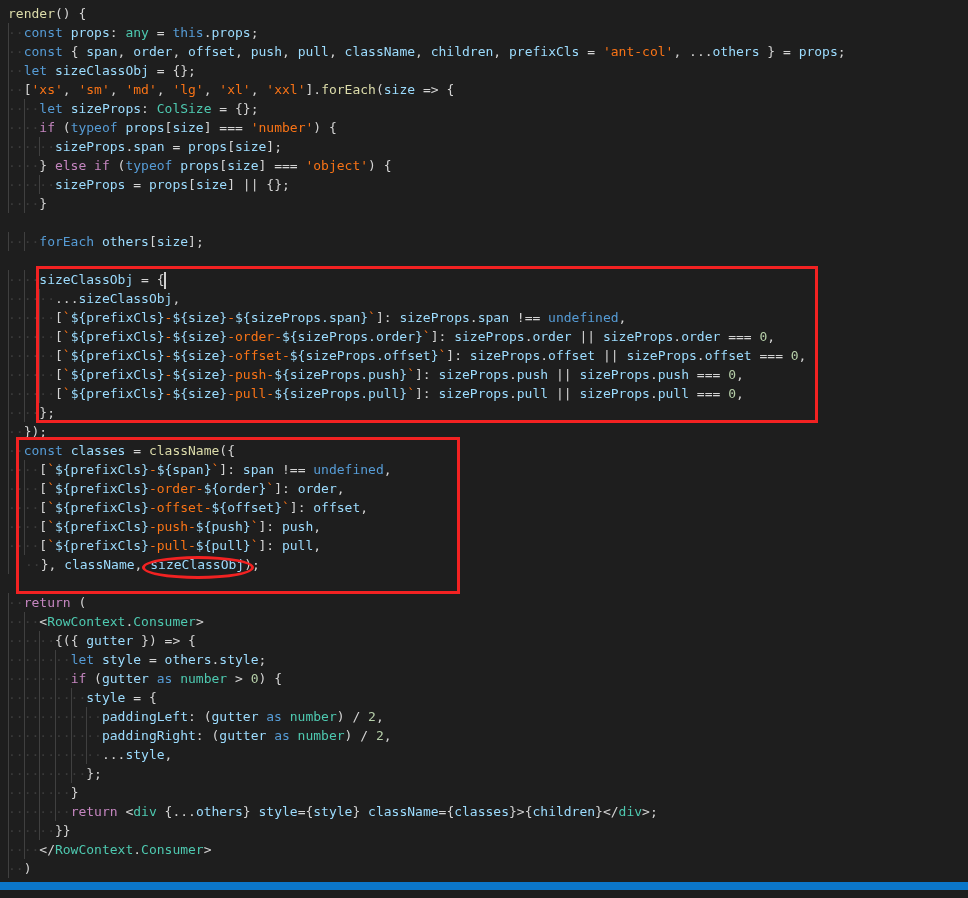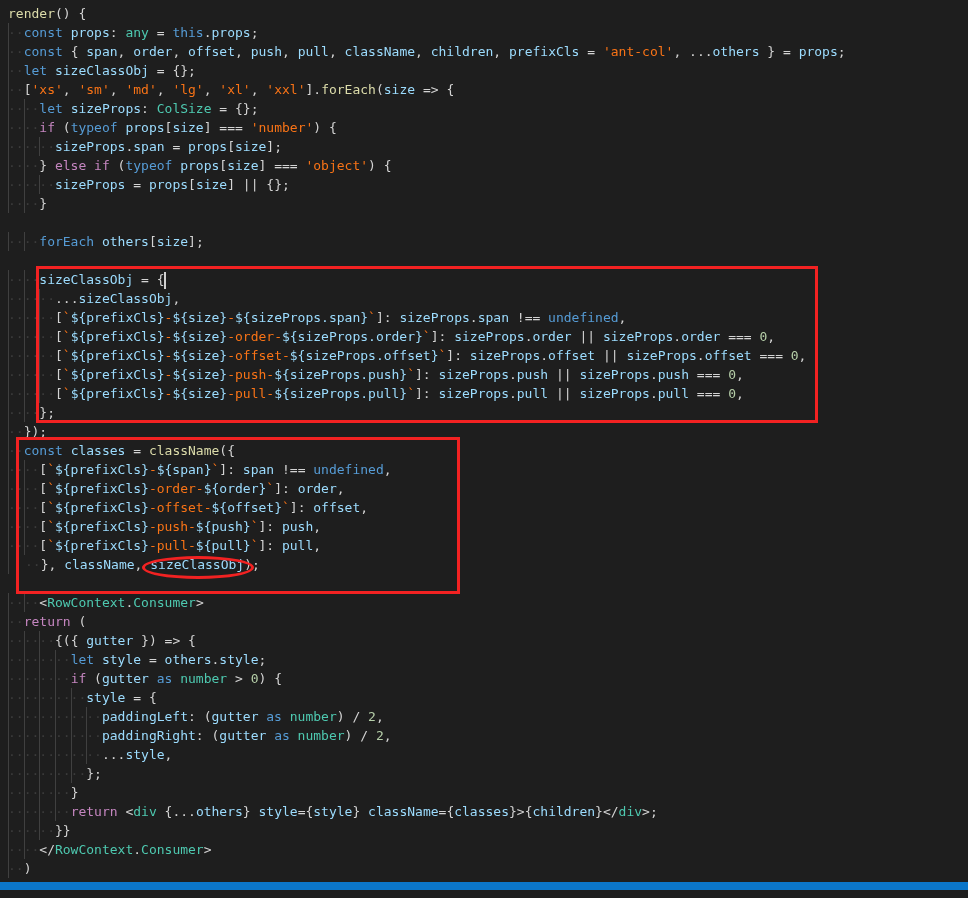--- a/index.html
+++ b/index.html
@@ -114,22 +114,22 @@
       <div class="line"><span class="guides"><div class="guide" style="left:8.0px"></div><div class="guide" style="left:23.6px"></div></span><span class="txt" style="padding-left:8px"><span class="ws">····</span><span class="op">}</span><span class="op">;</span></span></div>
       <div class="line"><span class="guides"><div class="guide" style="left:8.0px"></div></span><span class="txt" style="padding-left:8px"><span class="ws">··</span><span class="op">}</span><span class="op">)</span><span class="op">;</span></span></div>
       <div class="line"><span class="guides"><div class="guide" style="left:8.0px"></div></span><span class="txt" style="padding-left:8px"><span class="ws">··</span><span class="kw">const</span> <span class="var">classes</span> <span class="op">=</span> <span class="fn">className</span><span class="op">(</span><span class="op">{</span></span></div>
       <div class="line"><span class="guides"><div class="guide" style="left:8.0px"></div><div class="guide" style="left:23.6px"></div></span><span class="txt" style="padding-left:8px"><span class="ws">····</span><span class="op">[</span><span class="str">`</span><span class="var">${prefixCls}</span><span class="str">-</span><span class="var">${span}</span><span class="str">`</span><span class="op">]</span><span class="op">:</span> <span class="var">span</span> <span class="op">!</span><span class="op">=</span><span class="op">=</span> <span class="kw">undefined</span><span class="op">,</span></span></div>
       <div class="line"><span class="guides"><div class="guide" style="left:8.0px"></div><div class="guide" style="left:23.6px"></div></span><span class="txt" style="padding-left:8px"><span class="ws">····</span><span class="op">[</span><span class="str">`</span><span class="var">${prefixCls}</span><span class="str">-order-</span><span class="var">${order}</span><span class="str">`</span><span class="op">]</span><span class="op">:</span> <span class="var">order</span><span class="op">,</span></span></div>
       <div class="line"><span class="guides"><div class="guide" style="left:8.0px"></div><div class="guide" style="left:23.6px"></div></span><span class="txt" style="padding-left:8px"><span class="ws">····</span><span class="op">[</span><span class="str">`</span><span class="var">${prefixCls}</span><span class="str">-offset-</span><span class="var">${offset}</span><span class="str">`</span><span class="op">]</span><span class="op">:</span> <span class="var">offset</span><span class="op">,</span></span></div>
       <div class="line"><span class="guides"><div class="guide" style="left:8.0px"></div><div class="guide" style="left:23.6px"></div></span><span class="txt" style="padding-left:8px"><span class="ws">····</span><span class="op">[</span><span class="str">`</span><span class="var">${prefixCls}</span><span class="str">-push-</span><span class="var">${push}</span><span class="str">`</span><span class="op">]</span><span class="op">:</span> <span class="var">push</span><span class="op">,</span></span></div>
       <div class="line"><span class="guides"><div class="guide" style="left:8.0px"></div><div class="guide" style="left:23.6px"></div></span><span class="txt" style="padding-left:8px"><span class="ws">····</span><span class="op">[</span><span class="str">`</span><span class="var">${prefixCls}</span><span class="str">-pull-</span><span class="var">${pull}</span><span class="str">`</span><span class="op">]</span><span class="op">:</span> <span class="var">pull</span><span class="op">,</span></span></div>
       <div class="line"><span class="guides"><div class="guide" style="left:8.0px"></div></span><span class="txt" style="padding-left:25px"><span class="ws">··</span><span class="op">}</span><span class="op">,</span> <span class="var">className</span><span class="op">,</span> <span class="var">sizeClassObj</span><span class="op">)</span><span class="op">;</span></span></div>
       <div class="line"><span class="guides"></span><span class="txt" style="padding-left:8px"></span></div>
+      <div class="line"><span class="guides"><div class="guide" style="left:8.0px"></div></span><span class="txt" style="padding-left:8px"><span class="ws">··</span><span class="kwp">return</span> <span class="op">(</span></span></div>
       <div class="line"><span class="guides"><div class="guide" style="left:8.0px"></div><div class="guide" style="left:23.6px"></div></span><span class="txt" style="padding-left:8px"><span class="ws">····</span><span class="op">&lt;</span><span class="type">RowContext</span><span class="op">.</span><span class="type">Consumer</span><span class="op">&gt;</span></span></div>
-      <div class="line"><span class="guides"><div class="guide" style="left:8.0px"></div></span><span class="txt" style="padding-left:8px"><span class="ws">··</span><span class="kwp">return</span> <span class="op">(</span></span></div>
       <div class="line"><span class="guides"><div class="guide" style="left:8.0px"></div><div class="guide" style="left:23.6px"></div><div class="guide" style="left:39.3px"></div></span><span class="txt" style="padding-left:8px"><span class="ws">······</span><span class="op">{</span><span class="op">(</span><span class="op">{</span> <span class="var">gutter</span> <span class="op">}</span><span class="op">)</span> <span class="op">=</span><span class="op">&gt;</span> <span class="op">{</span></span></div>
       <div class="line"><span class="guides"><div class="guide" style="left:8.0px"></div><div class="guide" style="left:23.6px"></div><div class="guide" style="left:39.3px"></div><div class="guide" style="left:54.9px"></div></span><span class="txt" style="padding-left:8px"><span class="ws">········</span><span class="kw">let</span> <span class="var">style</span> <span class="op">=</span> <span class="var">others</span><span class="op">.</span><span class="var">style</span><span class="op">;</span></span></div>
       <div class="line"><span class="guides"><div class="guide" style="left:8.0px"></div><div class="guide" style="left:23.6px"></div><div class="guide" style="left:39.3px"></div><div class="guide" style="left:54.9px"></div></span><span class="txt" style="padding-left:8px"><span class="ws">········</span><span class="kwp">if</span> <span class="op">(</span><span class="var">gutter</span> <span class="kw">as</span> <span class="type">number</span> <span class="op">&gt;</span> <span class="num">0</span><span class="op">)</span> <span class="op">{</span></span></div>
       <div class="line"><span class="guides"><div class="guide" style="left:8.0px"></div><div class="guide" style="left:23.6px"></div><div class="guide" style="left:39.3px"></div><div class="guide" style="left:54.9px"></div><div class="guide" style="left:70.6px"></div></span><span class="txt" style="padding-left:8px"><span class="ws">··········</span><span class="var">style</span> <span class="op">=</span> <span class="op">{</span></span></div>
       <div class="line"><span class="guides"><div class="guide" style="left:8.0px"></div><div class="guide" style="left:23.6px"></div><div class="guide" style="left:39.3px"></div><div class="guide" style="left:54.9px"></div><div class="guide" style="left:70.6px"></div><div class="guide" style="left:86.2px"></div></span><span class="txt" style="padding-left:8px"><span class="ws">············</span><span class="var">paddingLeft</span><span class="op">:</span> <span class="op">(</span><span class="var">gutter</span> <span class="kw">as</span> <span class="type">number</span><span class="op">)</span> <span class="op">/</span> <span class="num">2</span><span class="op">,</span></span></div>
       <div class="line"><span class="guides"><div class="guide" style="left:8.0px"></div><div class="guide" style="left:23.6px"></div><div class="guide" style="left:39.3px"></div><div class="guide" style="left:54.9px"></div><div class="guide" style="left:70.6px"></div><div class="guide" style="left:86.2px"></div></span><span class="txt" style="padding-left:8px"><span class="ws">············</span><span class="var">paddingRight</span><span class="op">:</span> <span class="op">(</span><span class="var">gutter</span> <span class="kw">as</span> <span class="type">number</span><span class="op">)</span> <span class="op">/</span> <span class="num">2</span><span class="op">,</span></span></div>
       <div class="line"><span class="guides"><div class="guide" style="left:8.0px"></div><div class="guide" style="left:23.6px"></div><div class="guide" style="left:39.3px"></div><div class="guide" style="left:54.9px"></div><div class="guide" style="left:70.6px"></div><div class="guide" style="left:86.2px"></div></span><span class="txt" style="padding-left:8px"><span class="ws">············</span><span class="op">.</span><span class="op">.</span><span class="op">.</span><span class="var">style</span><span class="op">,</span></span></div>
       <div class="line"><span class="guides"><div class="guide" style="left:8.0px"></div><div class="guide" style="left:23.6px"></div><div class="guide" style="left:39.3px"></div><div class="guide" style="left:54.9px"></div><div class="guide" style="left:70.6px"></div></span><span class="txt" style="padding-left:8px"><span class="ws">··········</span><span class="op">}</span><span class="op">;</span></span></div>
       <div class="line"><span class="guides"><div class="guide" style="left:8.0px"></div><div class="guide" style="left:23.6px"></div><div class="guide" style="left:39.3px"></div><div class="guide" style="left:54.9px"></div></span><span class="txt" style="padding-left:8px"><span class="ws">········</span><span class="op">}</span></span></div>
       <div class="line"><span class="guides"><div class="guide" style="left:8.0px"></div><div class="guide" style="left:23.6px"></div><div class="guide" style="left:39.3px"></div><div class="guide" style="left:54.9px"></div></span><span class="txt" style="padding-left:8px"><span class="ws">········</span><span class="kwp">return</span> <span class="op">&lt;</span><span class="type">div</span> <span class="op">{</span><span class="op">.</span><span class="op">.</span><span class="op">.</span><span class="var">others</span><span class="op">}</span> <span class="var">style</span><span class="op">=</span><span class="op">{</span><span class="var">style</span><span class="op">}</span> <span class="var">className</span><span class="op">=</span><span class="op">{</span><span class="var">classes</span><span class="op">}</span><span class="op">&gt;</span><span class="op">{</span><span class="var">children</span><span class="op">}</span><span class="op">&lt;</span><span class="op">/</span><span class="type">div</span><span class="op">&gt;</span><span class="op">;</span></span></div>

